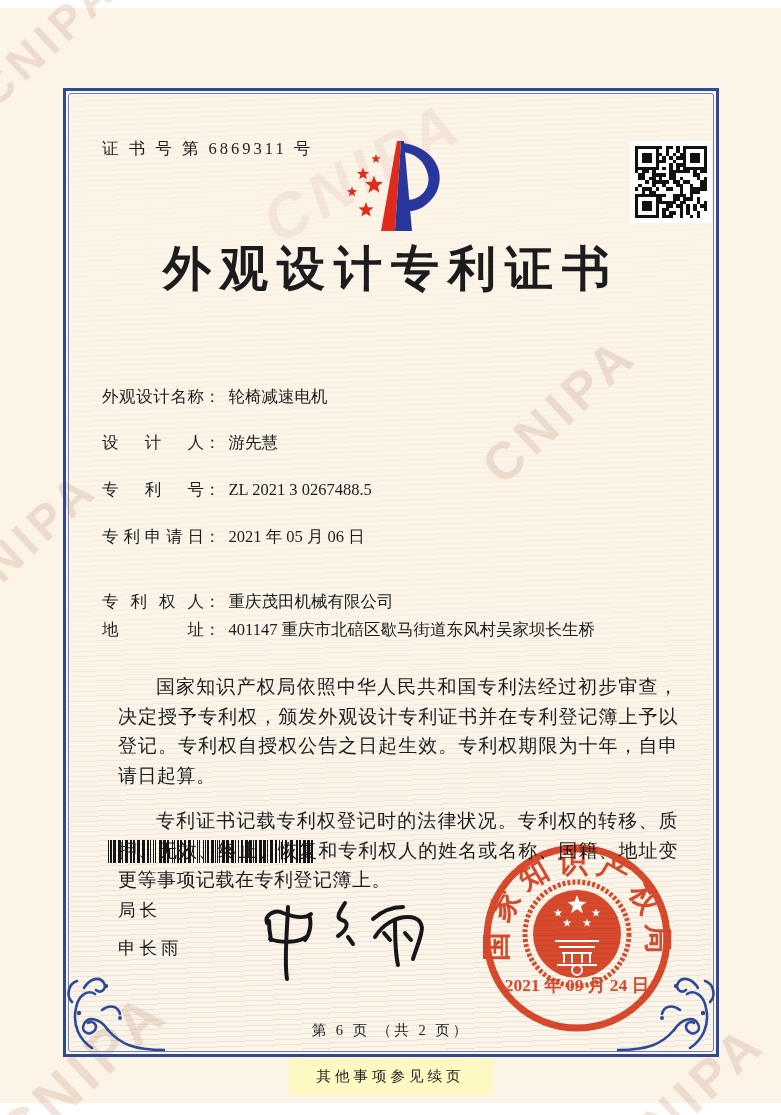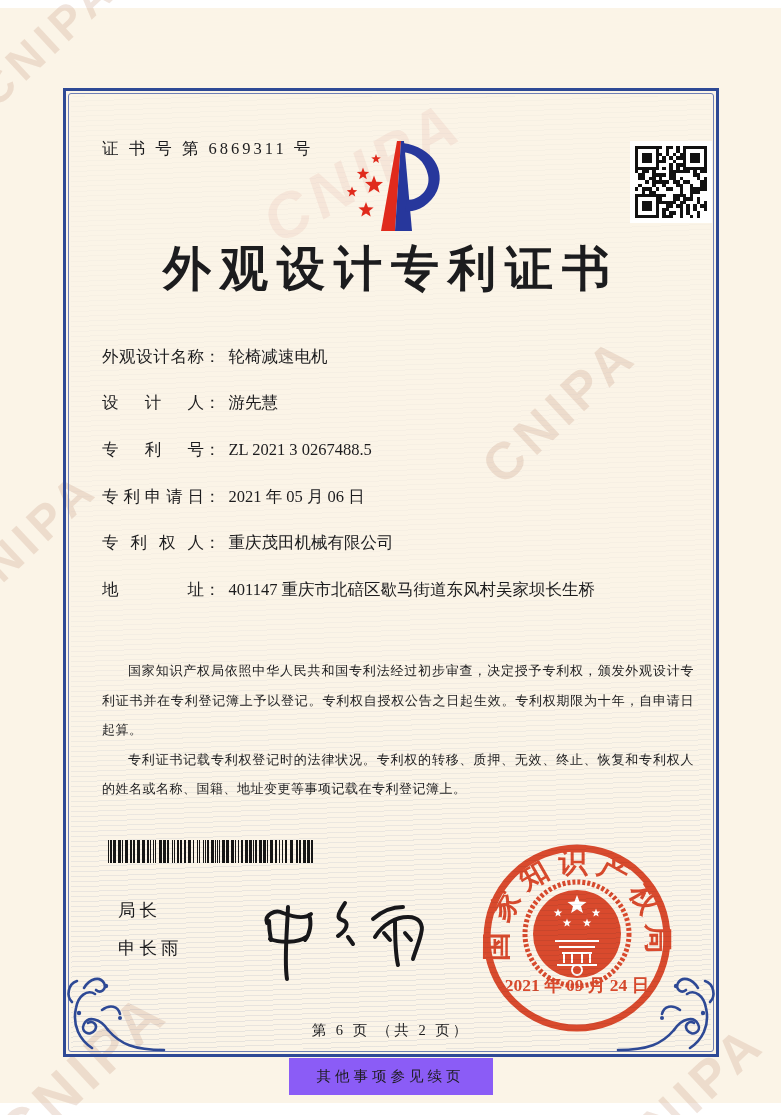--- a/index.html
+++ b/index.html
@@ -57,48 +57,48 @@
   .cert-no{position:absolute;left:36px;top:47px;font-size:16.5px;letter-spacing:3px;z-index:5;}
   .logo{position:absolute;left:277px;top:42px;width:110px;height:104px;z-index:5;}
   .qr{position:absolute;left:564px;top:50px;width:82px;height:82px;background:#fff;padding:5px;box-sizing:border-box;z-index:5;}
   .title{
     position:absolute;left:0;top:146px;width:100%;text-align:center;
     font-size:48px;font-weight:bold;letter-spacing:9px;z-index:5;
   }
 
   
   .field-row{position:absolute;left:36px;width:590px;height:26px;font-size:16.5px;z-index:5;white-space:nowrap;}
-  .flabel{display:inline-block;width:102px;text-align:justify;text-align-last:justify;vertical-align:bottom;}
+  .flabel{display:inline-block;width:102px;text-align:justify;text-align-last:justify;vertical-align:bottom;margin-top:40px;}
   .fcolon{display:inline-block;}
   .fvalue{margin-left:8px;}
   .pair2{position:absolute;left:322px;top:0;}
   .r0{top:255px;} .r1{top:301px;} .r2{top:348px;} .r3{top:395px;}
-  .r4{top:441px;} .r5{top:488px;} .r6{top:535px;}
+  .r4{top:460px;} .r5{top:488px;} .r6{top:535px;}
 
   
   .body-text{position:absolute;left:36px;top:565px;width:592px;z-index:5;}
   .body-text p{
-    margin:0;text-indent:2em;font-size:13px;line-height:29.5px;
+    margin:16px;text-indent:2em;font-size:19px;line-height:29.5px;
     text-align:justify;letter-spacing:0.5px;
   }
 
   
   .barcode{position:absolute;left:42px;top:749px;width:206px;height:23px;z-index:5;}
   .signer{position:absolute;left:52px;top:800px;font-size:17.5px;line-height:38px;letter-spacing:4px;z-index:6;}
   .autograph{position:absolute;left:160px;top:786px;width:212px;height:112px;z-index:6;}
   .seal{position:absolute;left:412px;top:748px;width:198px;height:198px;z-index:7;mix-blend-mode:multiply;opacity:0.93;}
   .page-info{
     position:absolute;left:0;bottom:14px;width:100%;text-align:center;
     font-size:14.5px;letter-spacing:3px;z-index:5;
   }
 
   
   .continuation{
     position:absolute;left:50%;top:1058px;transform:translateX(-50%);
-    background:#8b5cf6;padding:9px 28px;font-size:14.5px;letter-spacing:4px;
+    background:#fef9c3;padding:9px 28px;font-size:14.5px;letter-spacing:4px;
     z-index:6;white-space:nowrap;
   }
 </style>
 </head>
 <body>
 
 <div class="page">
   <div class="edge top"></div>
   <div class="edge bottom"></div>
 

